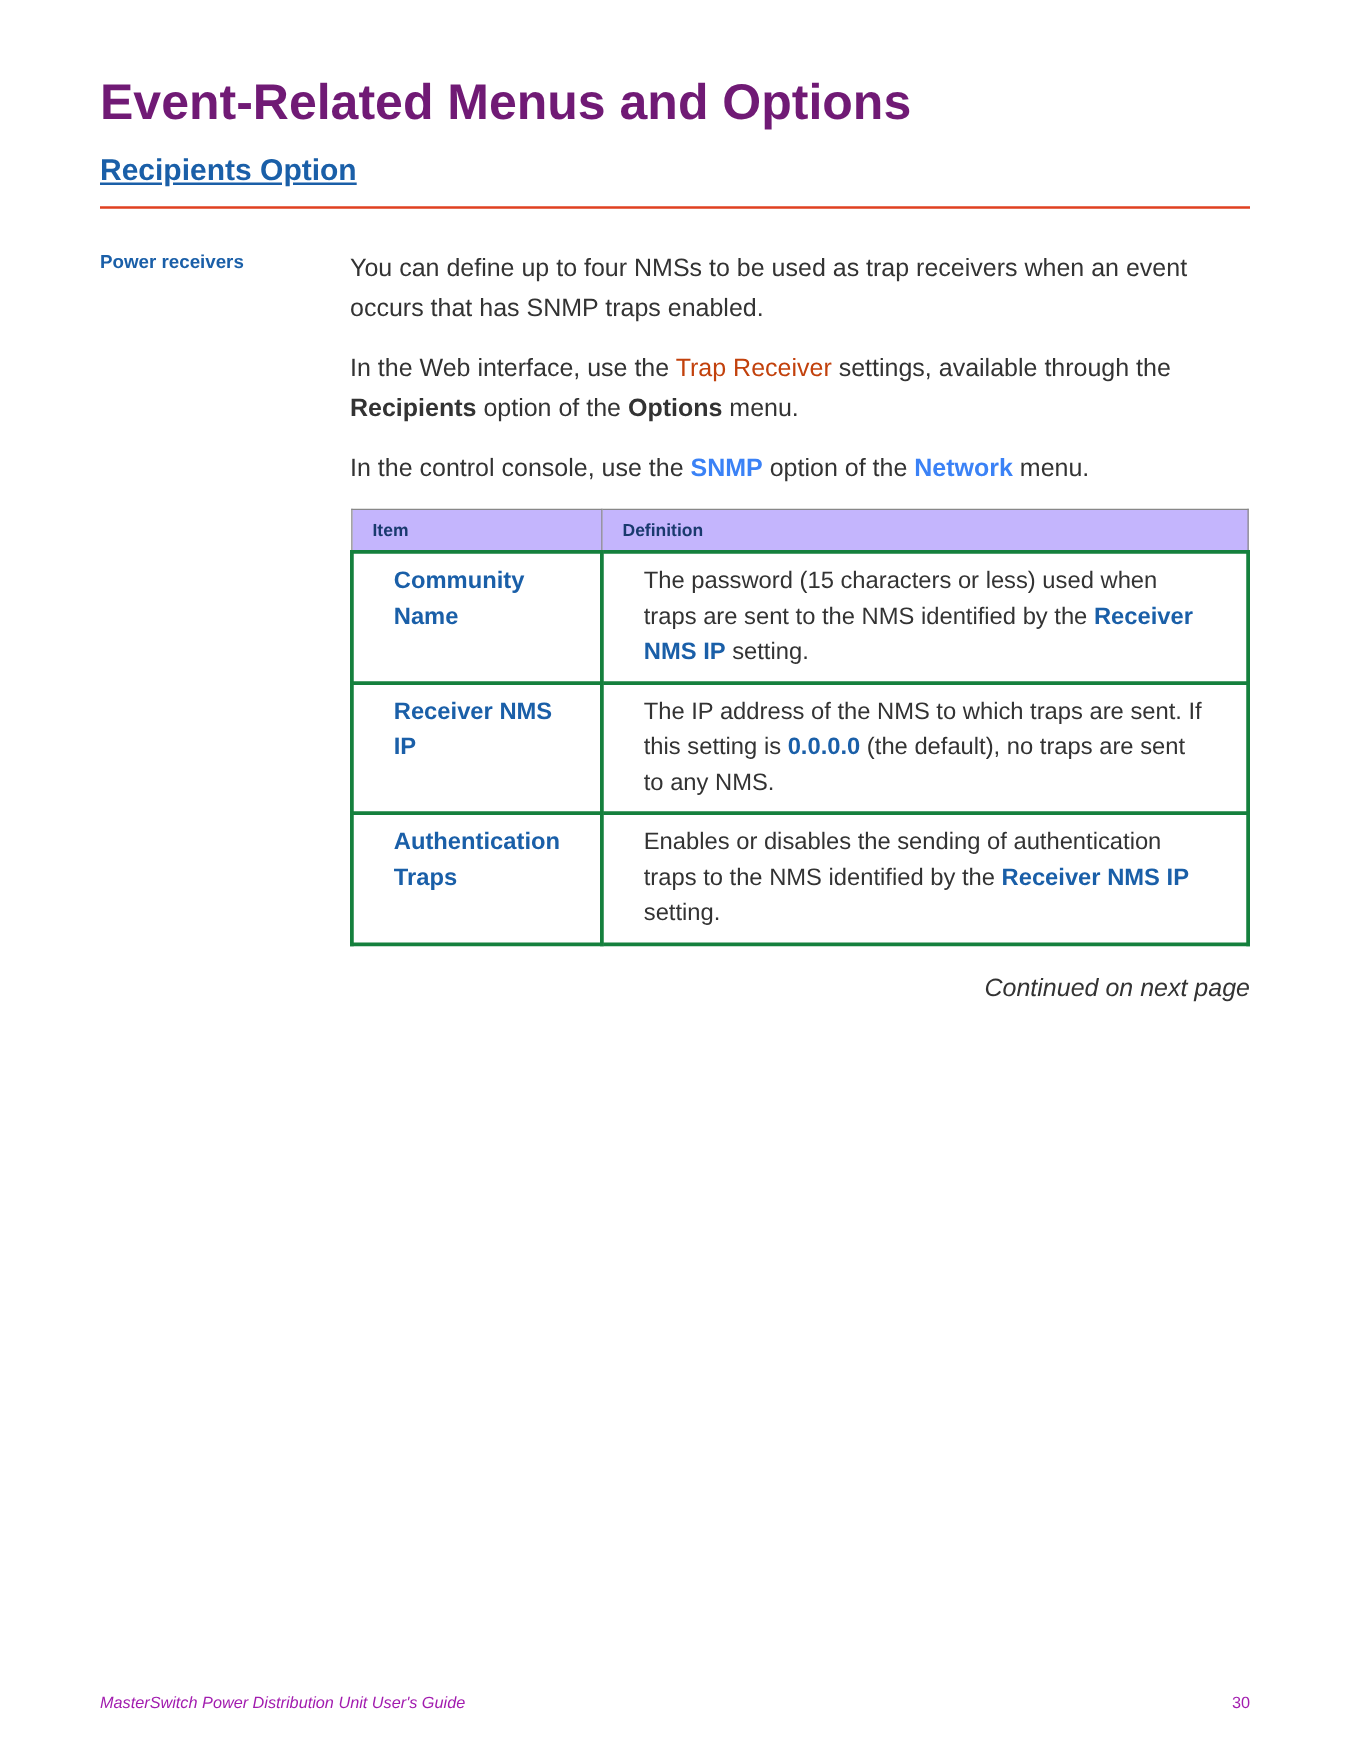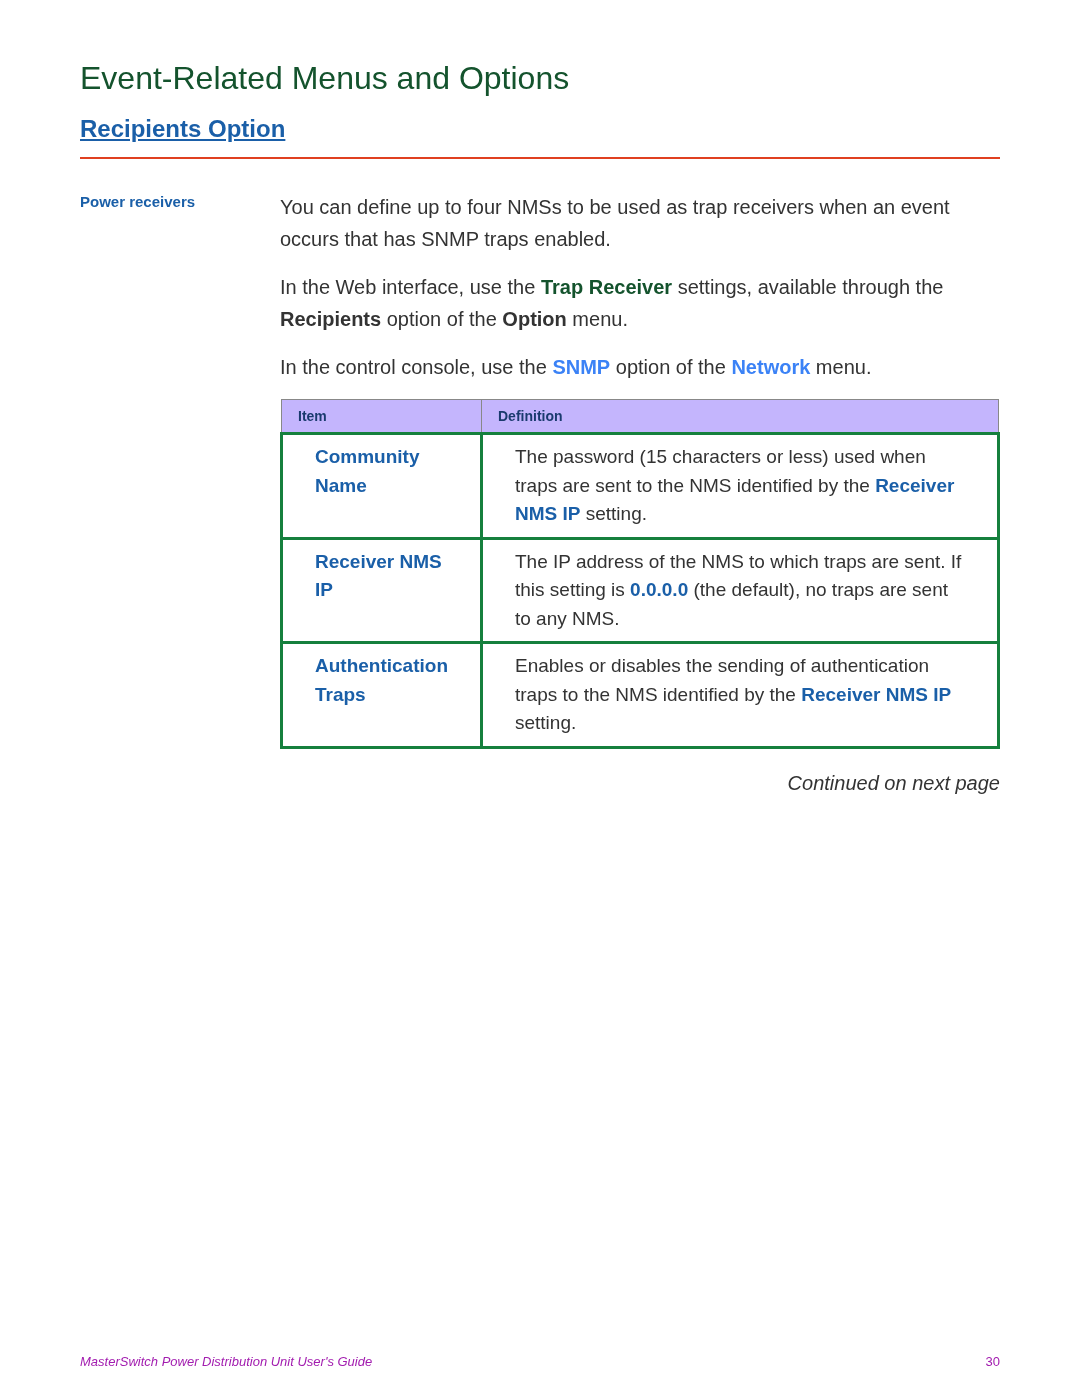--- a/index.html
+++ b/index.html
@@ -19,23 +19,23 @@
     }
 
     .page-container {
       padding: 60px 80px 60px 80px;
       max-width: 1080px;
       min-height: 1397px;
       position: relative;
     }
 
     .main-title {
-      font-size: 32px;
-      font-weight: normal;
-      color: #14532d;
+      font-size: 40px;
+      font-weight: bold;
+      color: #701a75;
       margin-bottom: 18px;
       font-family: Arial, Helvetica, sans-serif;
     }
 
     .section-title {
       font-size: 24px;
       font-weight: bold;
       color: #1a5fa8;
       margin-bottom: 14px;
       font-family: Arial, Helvetica, sans-serif;
@@ -75,22 +75,22 @@
       line-height: 1.6;
       font-size: 20px;
       color: #333;
     }
 
     .right-content p .bold {
       font-weight: bold;
     }
 
     .right-content p .link-blue {
-      color: #14532d;
-      font-weight: bold;
+      color: #c2410c;
+      font-weight: normal;
     }
 
     .right-content p .snmp-bold {
       font-weight: bold;
       color: #3b82f6;
     }
 
     .definition-table {
       width: 100%;
       border-collapse: collapse;
@@ -174,21 +174,21 @@
       <span class="left-label-text">Power receivers</span>
     </div>
 
     <div class="right-content">
 
       <p>
         <span>You can define up to four NMSs to be used as trap receivers when an event occurs that has SNMP traps enabled.</span>
       </p>
 
       <p>
-        <span>In the Web interface, use the </span><span class="link-blue">Trap Receiver</span><span> settings, available through the </span><span class="bold">Recipients</span><span> option of the </span><span class="bold">Option</span><span> menu.</span>
+        <span>In the Web interface, use the </span><span class="link-blue">Trap Receiver</span><span> settings, available through the </span><span class="bold">Recipients</span><span> option of the </span><span class="bold">Options</span><span> menu.</span>
       </p>
 
       <p>
         <span>In the control console, use the </span><span class="snmp-bold">SNMP</span><span> option of the </span><span class="snmp-bold">Network</span><span> menu.</span>
       </p>
 
       <table class="definition-table">
         <thead>
           <tr>
             <th>Item</th>

